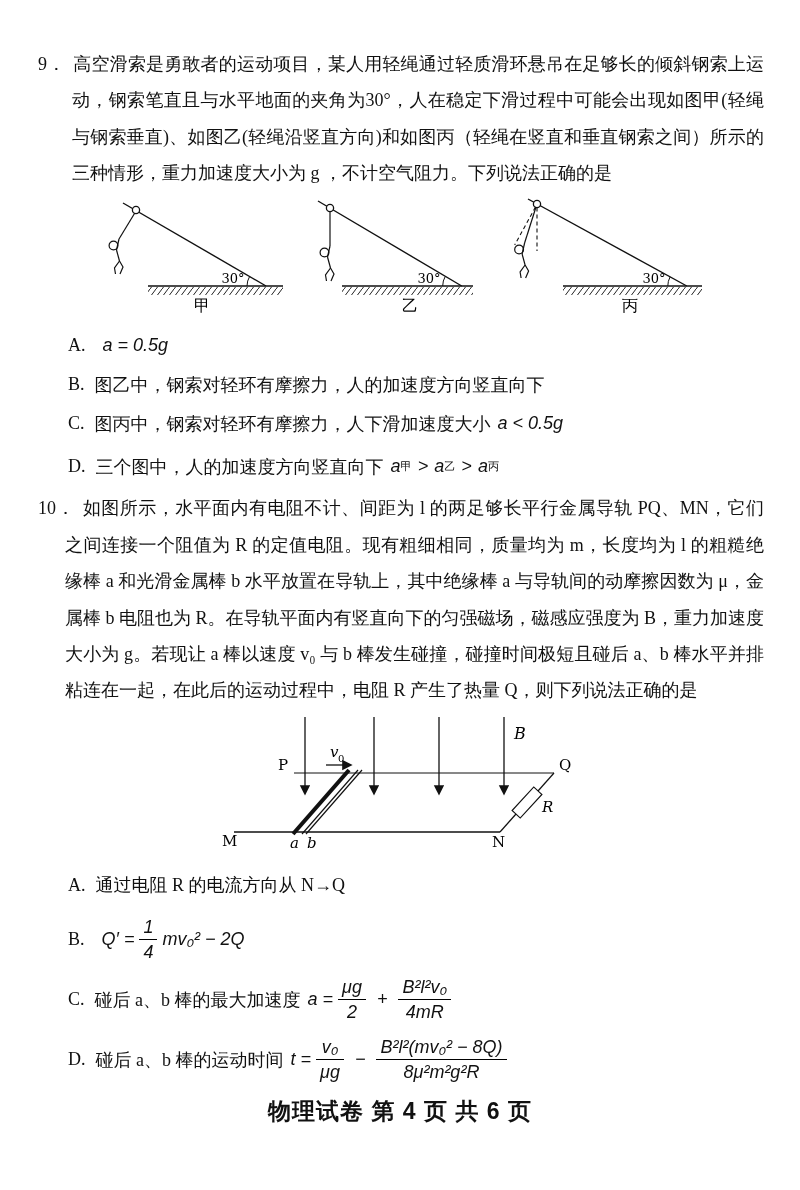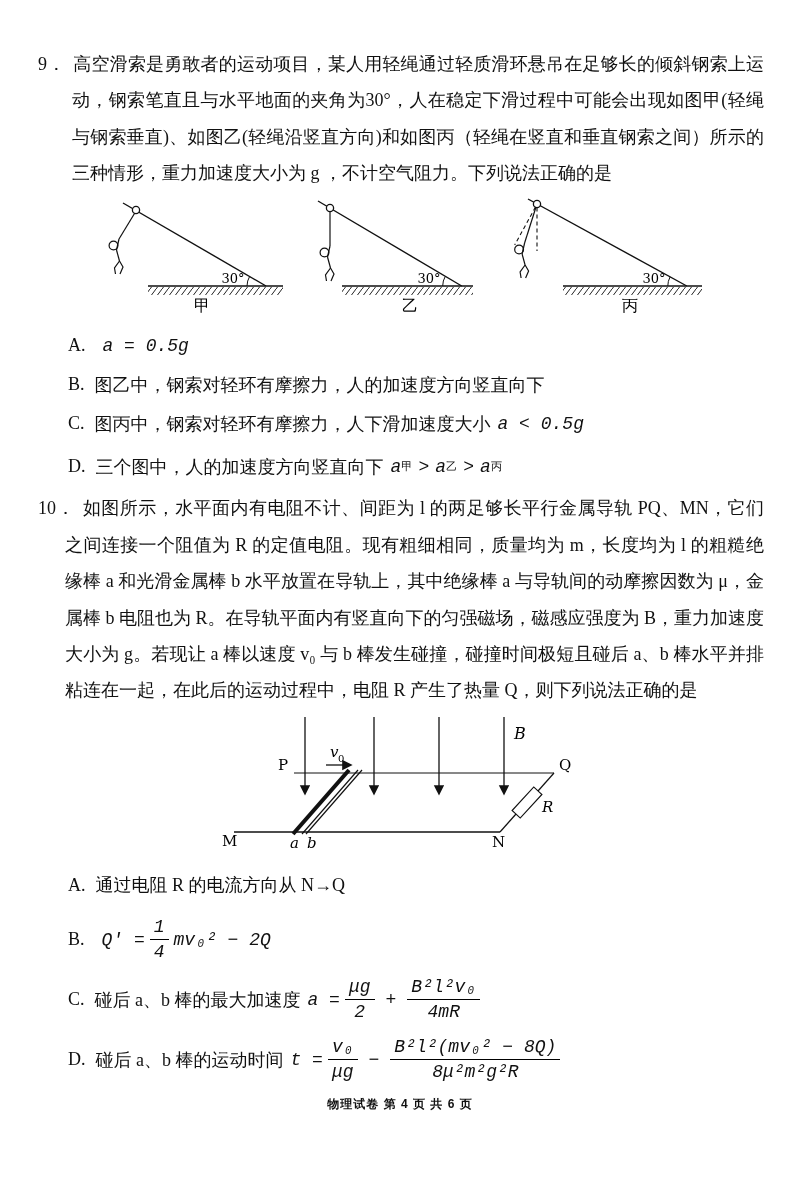--- a/index.html
+++ b/index.html
@@ -14,31 +14,31 @@
     padding-left:34px;text-indent:-34px;
   }
   .stem.q10{padding-left:27px;text-indent:-27px;margin-top:5px;}
   .qnum{margin-right:8px;}
   .figrow{display:flex;align-items:flex-start;padding-left:52px;margin-top:2px;}
   .options{margin-left:30px;margin-top:10px;}
   .option{display:flex;align-items:center;font-size:18px;min-height:37px;margin-bottom:2px;}
   .option.tall{margin:12px 0;}
   .opt-label{margin-right:10px;white-space:nowrap;}
   .opt-text{white-space:nowrap;}
-  .math{font-family:Liberation Mono, monospace;font-style:italic;margin-left:7px;display:inline-flex;align-items:center;white-space:nowrap;}
+  .math{font-family:Liberation Sans, sans-serif;font-style:italic;margin-left:7px;display:inline-flex;align-items:center;white-space:nowrap;}
   .math sub{font-size:0.62em;font-style:normal;}
   .mop{margin:0 6px;}
   .frac{display:inline-flex;flex-direction:column;text-align:center;vertical-align:middle;margin:0 5px;line-height:1.25;}
   .frac .num{border-bottom:1.4px solid #000;padding:0 4px 1px;}
   .frac .den{padding:1px 4px 0;}
   .circuit-wrap{margin-left:184px;margin-top:4px;}
   .footer{
     position:absolute;left:0;right:0;top:1096px;text-align:center;
     font-family:"Liberation Sans","DejaVu Sans",sans-serif;
-    font-size:12px;font-weight:bold;color:#111;letter-spacing:1px;
+    font-size:23px;font-weight:bold;color:#111;letter-spacing:1px;
   }
   svg text{font-family:"DejaVu Serif",serif;}
   .it{font-style:italic;}
 </style>
 </head>
 <body>
 
 <div class="page">
   <div class="content">
 

